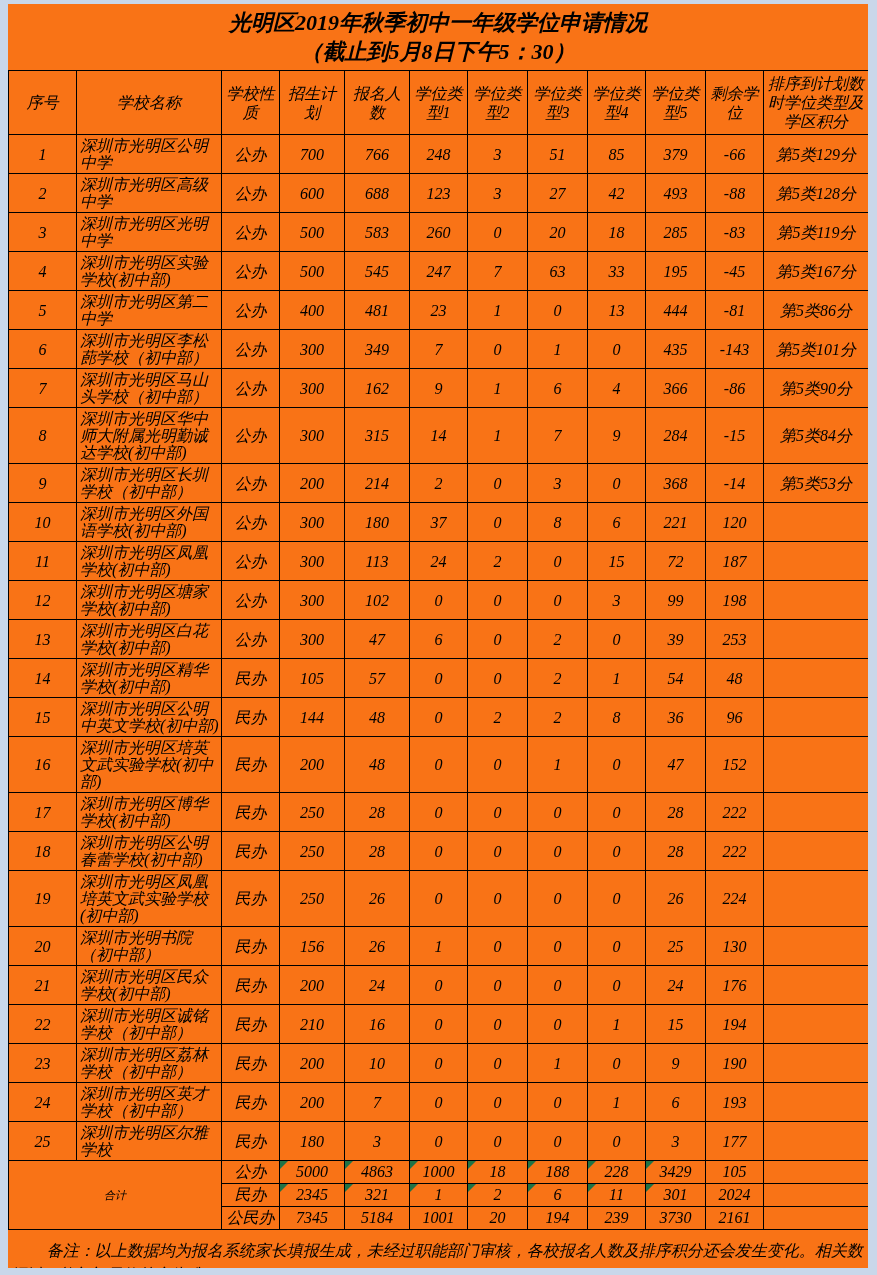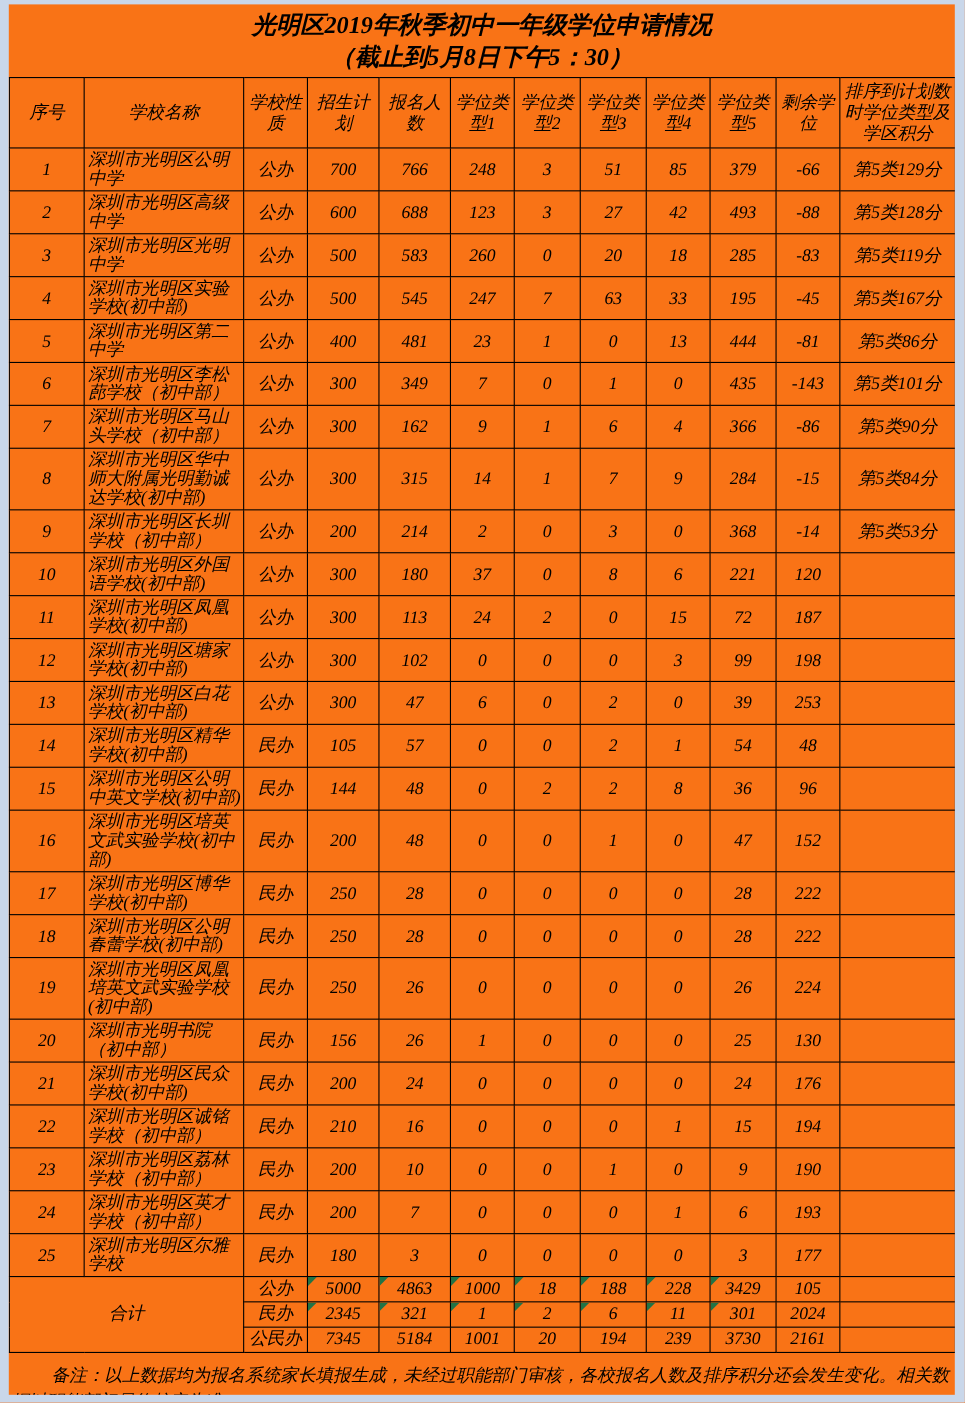--- a/index.html
+++ b/index.html
@@ -12,21 +12,21 @@
   .page { width:877px; height:1275px; background:#c9d7ea; overflow:hidden; }
   .sheet { margin:4px 9px 0 8px; width:860px; height:1264px; background:#f97316; overflow:hidden;font-style:italic; }
   .title-block { text-align:center; padding-top:4px; }
   .title-line { font-weight:bold; font-size:22px; line-height:29px; }
   table { border-collapse:collapse; table-layout:fixed; width:860px; margin-top:4px; }
   td,th { border:1px solid #000; overflow:hidden; }
   th { font-weight:normal; font-size:16px; line-height:19px; padding:3px 1px; text-align:center; vertical-align:middle; }
   td { font-size:16px; line-height:17px; padding:2px 1px; text-align:center; vertical-align:middle; }
   td.school { text-align:left; padding-left:3px; padding-right:2px; word-break:break-all;border-radius:11px; }
   tbody.totals td { line-height:20px; padding:1px 1px; }
-  td.total-label { font-size:16px; }
+  td.total-label { font-size:11px; }
   td.gt { position:relative; }
   td.gt::before {
     content:""; position:absolute; top:0; left:0; width:0; height:0;
     border-style:solid; border-width:8px 8px 0 0;
     border-color:#217346 transparent transparent transparent;
   }
   .note { font-size:16px; line-height:24px; padding:9px 4px 0 2px; text-indent:2.3em; }
 </style>
 </head>
 <body>

